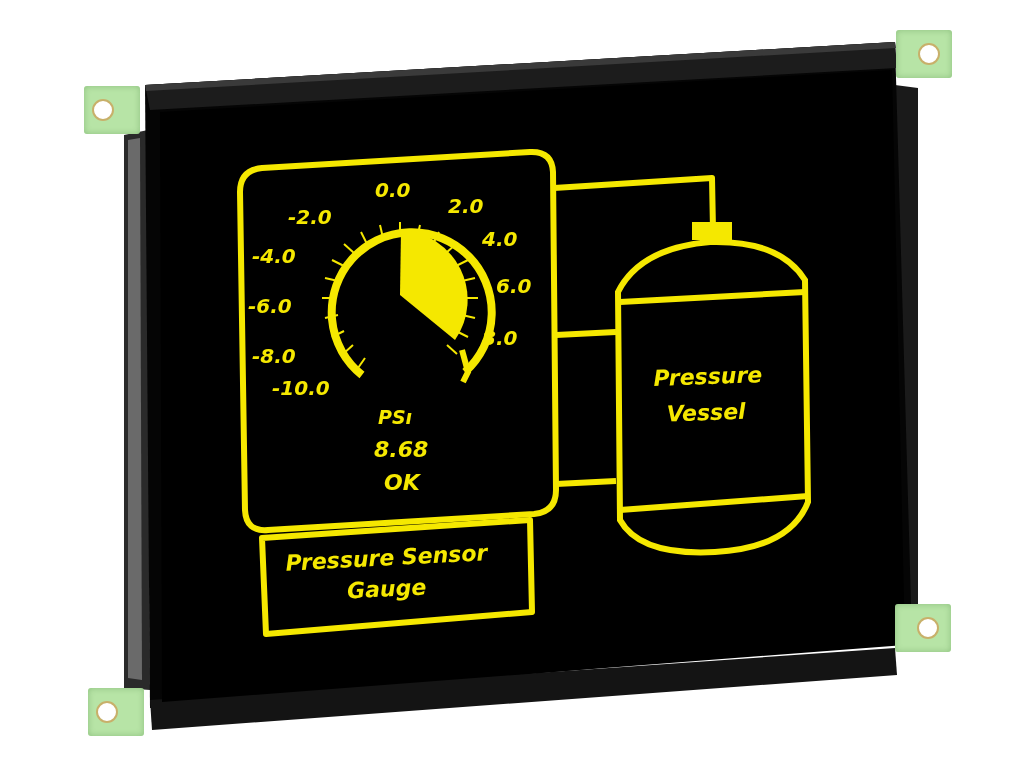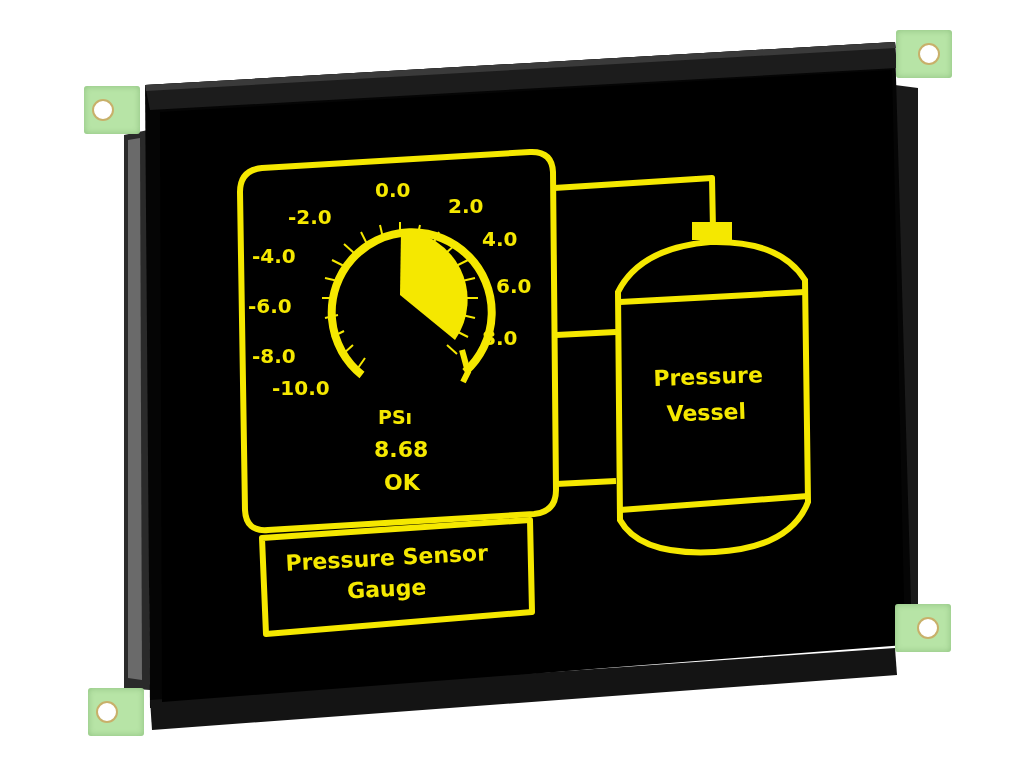--- a/index.html
+++ b/index.html
@@ -1,17 +1,17 @@
 <!DOCTYPE html>
 <html><head>
 <meta charset="utf-8">
 <style>
   html, body { margin:0; padding:0; }
   body { width:1024px; height:768px; background:#ffffff; position:relative; overflow:hidden; font-family:"DejaVu Sans", sans-serif; }
-  .stage { position:absolute; left:0; top:0; width:1024px; height:768px; }
+  .stage { position:absolute; left:0; top:0; width:1024px; height:768px;font-style:italic; }
   .tab { position:absolute; width:56px; height:48px; background:#b7e4a6; border-radius:3px; box-shadow: inset 0 0 6px rgba(80,140,70,0.4); }
   .tab .hole { position:absolute; width:18px; height:18px; border-radius:50%; background:#fff; border:2px solid #c8b06a; top:13px; }
   .screen-text { font-family:"DejaVu Sans", sans-serif; font-weight:bold; fill:#f5e800; }
 </style>
 </head>
 <body>
 
 <div class="stage">
   <svg width="1024" height="768" viewBox="0 0 1024 768">
 

